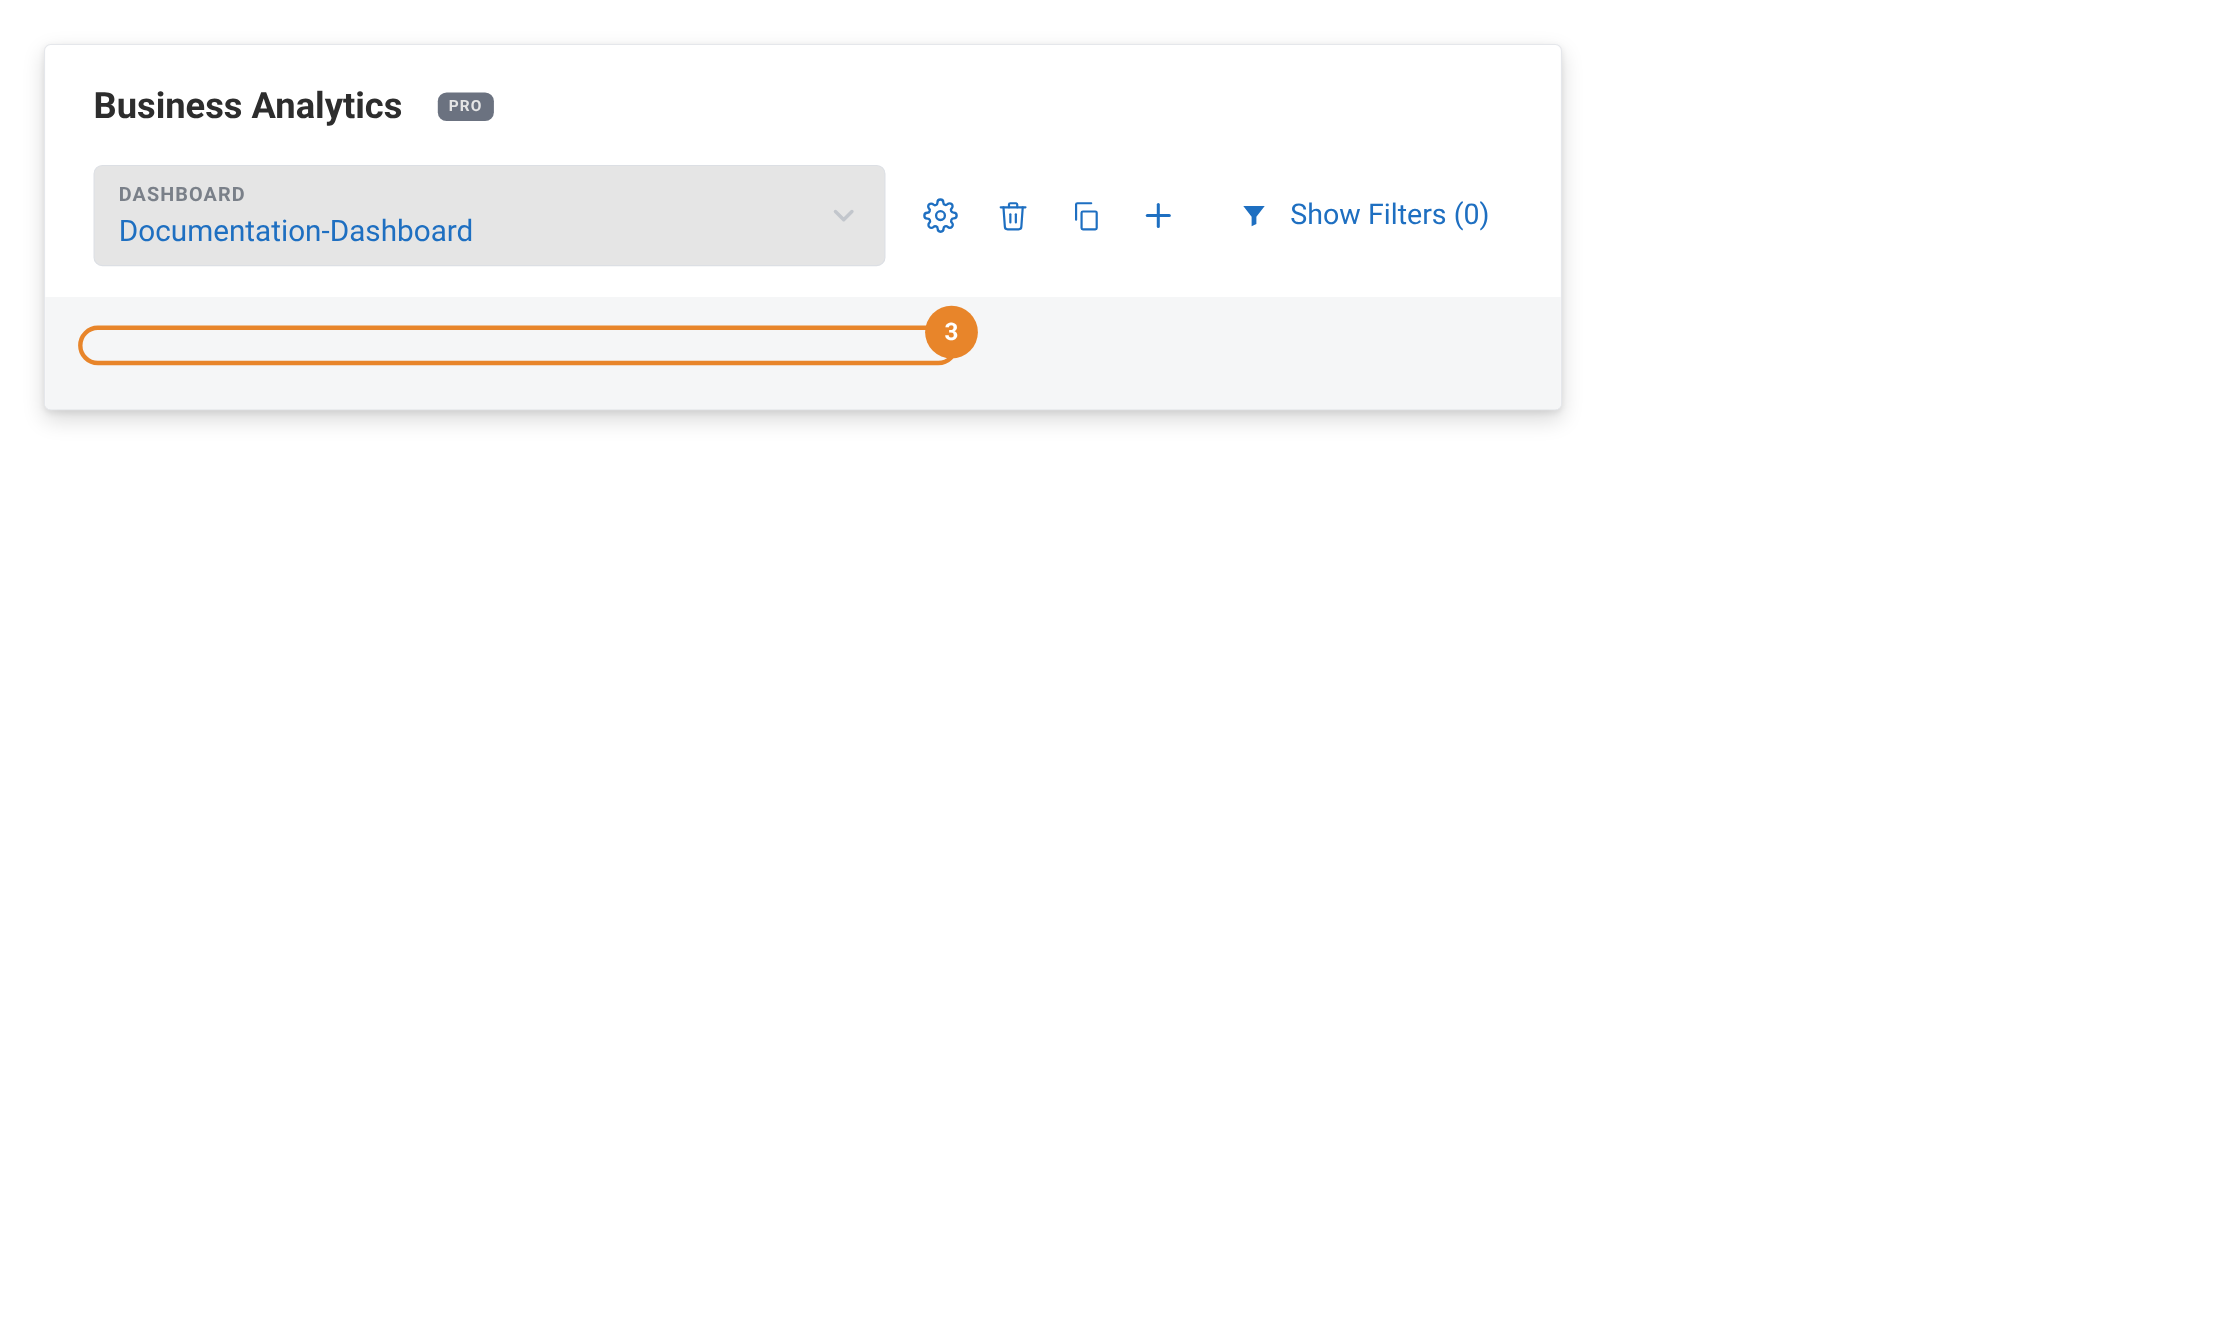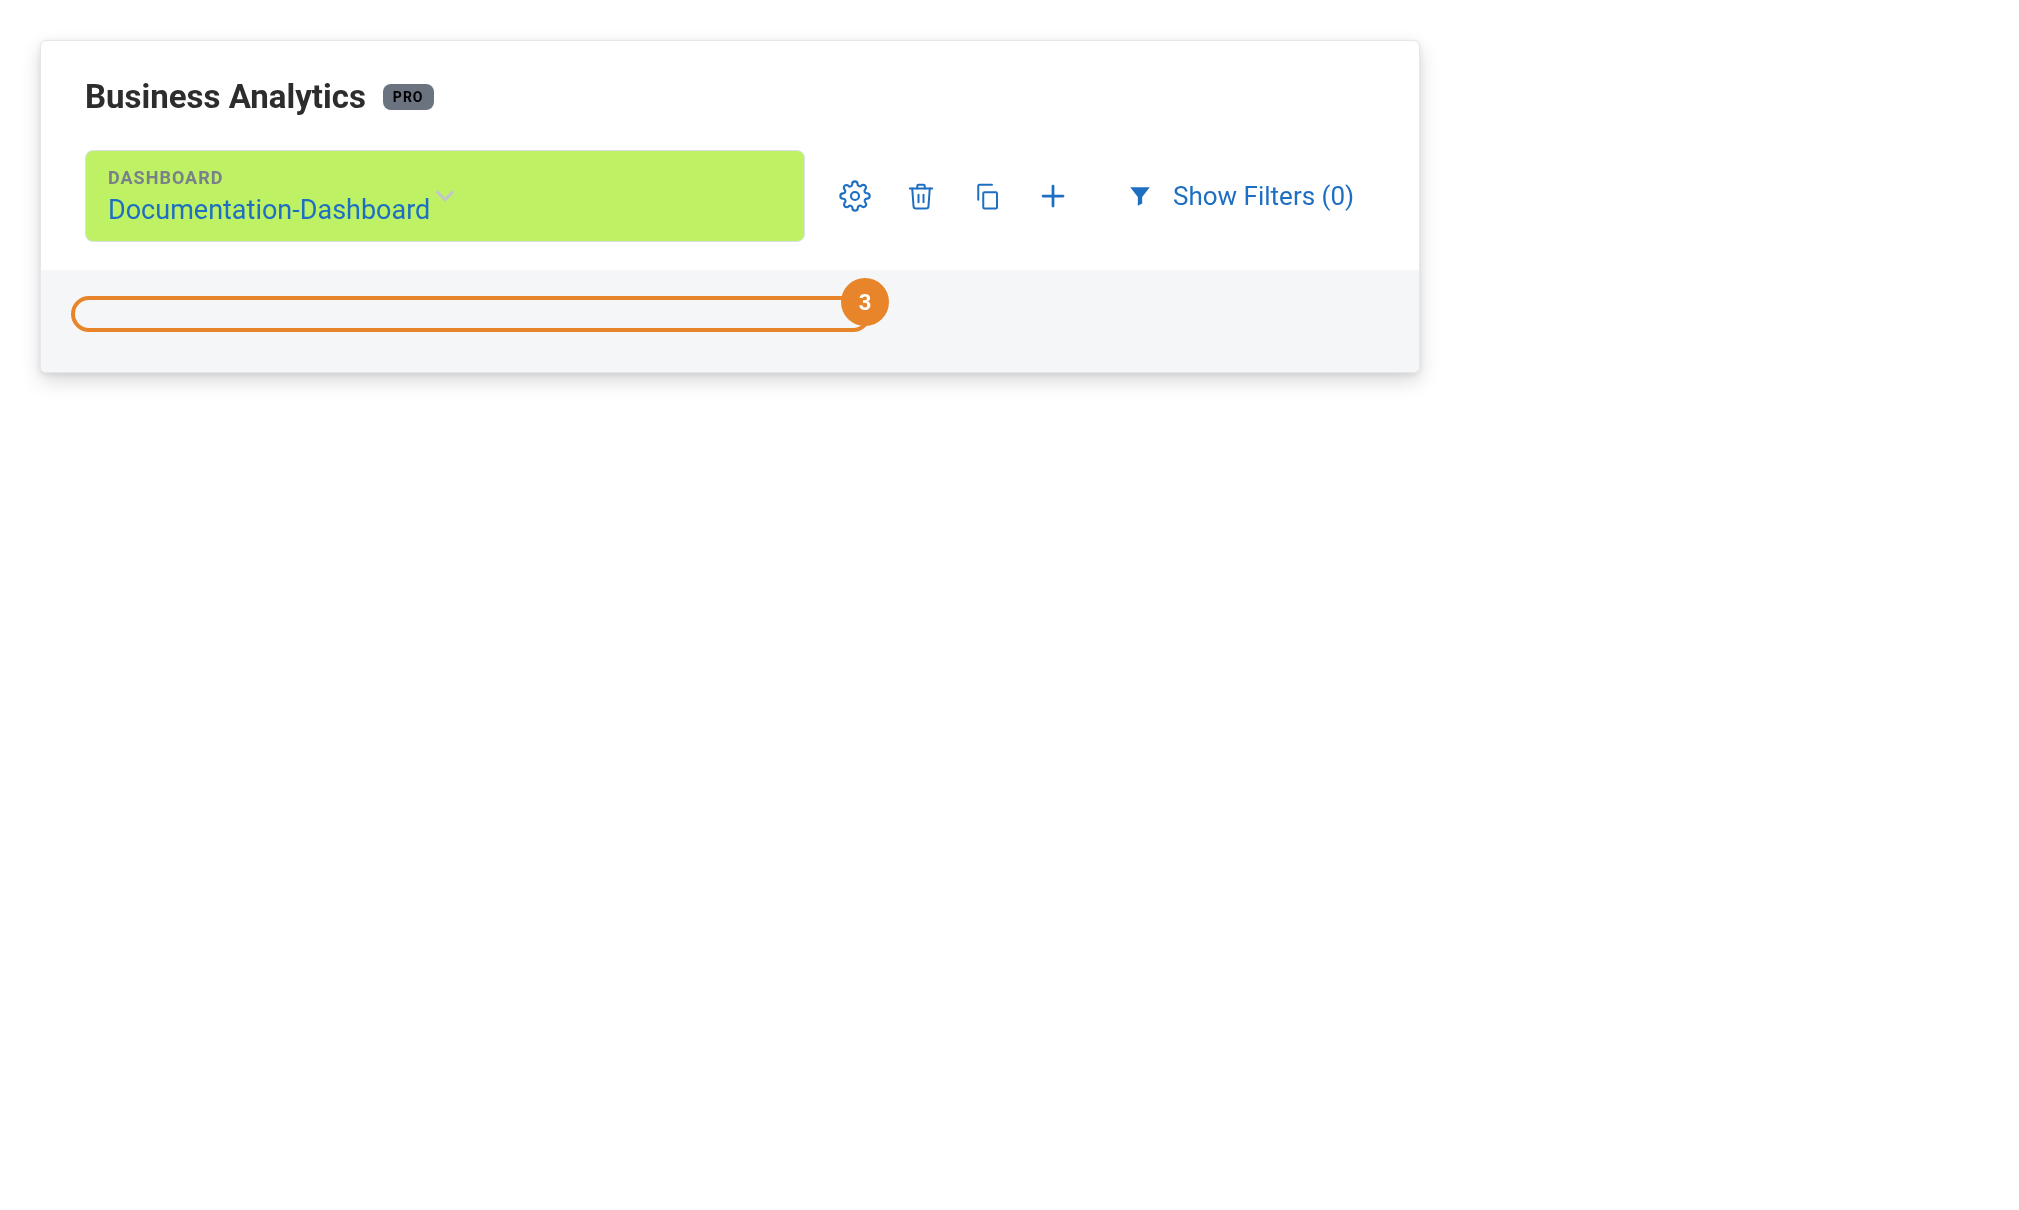--- a/index.html
+++ b/index.html
@@ -22,56 +22,57 @@
     box-shadow: 0 8px 20px rgba(0,0,0,0.15), 0 2px 6px rgba(0,0,0,0.08);
     background: #fff;
     overflow: hidden;
   }
   .panel-header {
     padding: 36px 44px 28px 44px;
   }
   .title-row {
     display: flex;
     align-items: center;
-    gap: 17px;
+    gap: 32px;
   }
   .page-title {
     font-size: 33px;
     font-weight: 700;
     color: #2d2d2d;
     margin: 0;
   }
   .badge {
     display: inline-flex;
     align-items: center;
     justify-content: center;
     background: #6b7280;
-    color: #000000;
+    color: #e5e5e5;
     font-size: 14px;
     font-weight: 700;
     letter-spacing: 1px;
     padding: 4px 10px;
     border-radius: 8px;
     height: 26px;
     line-height: 1;
   }
   .toolbar-row {
     display: flex;
     align-items: center;
     gap: 18px;
     margin-top: 34px;
   }
   .dashboard-select {
     flex: 0 0 720px;
     height: 92px;
     border: 1px solid #dcdfe4;
     border-radius: 8px;
-    background: #bef264;
-    display: flex;
-    align-items: center;
+    background: #e5e5e5;
+    display: flex;
+    align-items: center;
+    justify-content: space-between;
     padding: 12px 22px;
     cursor: pointer;
   }
   .dashboard-select .labels {
     display: flex;
     flex-direction: column;
     gap: 6px;
   }
   .dashboard-select .kicker {
     font-size: 18px;

